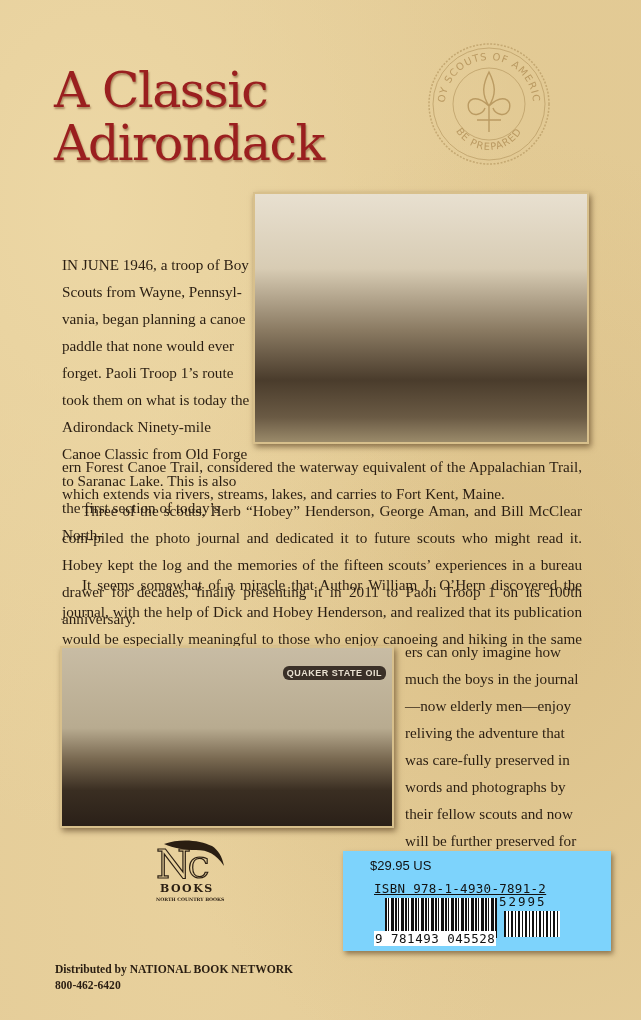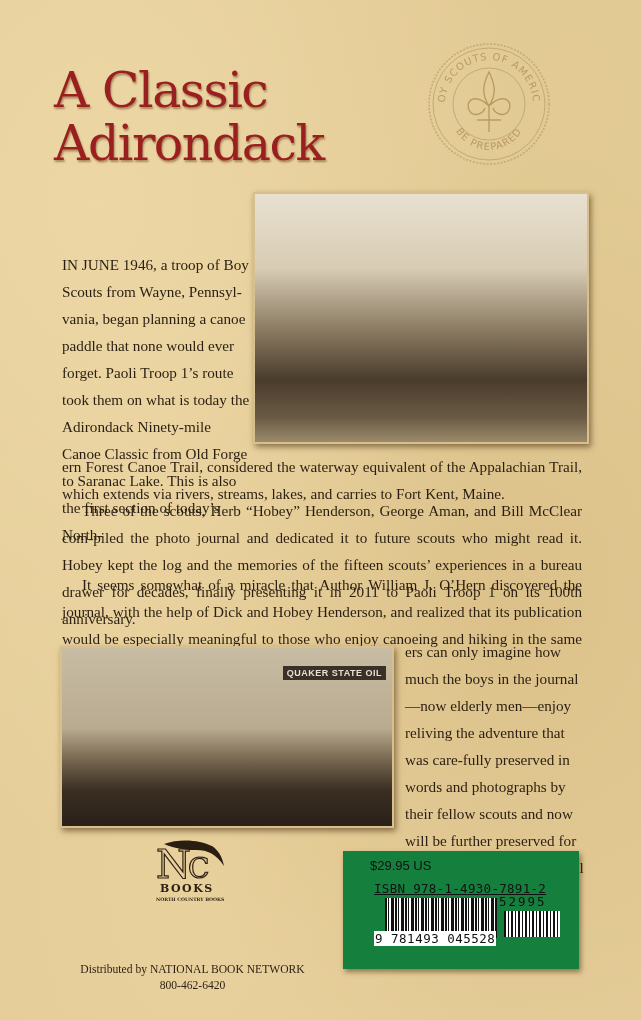--- a/index.html
+++ b/index.html
@@ -16,39 +16,39 @@
     text-shadow:1px 2px 2px rgba(90,40,10,0.45);margin:0;font-weight:normal;}
   .title span{display:block;}
   .seal{position:absolute;left:425px;top:40px;width:128px;height:128px;}
   .photo{position:absolute;border:2px solid #d8c08c;box-shadow:2px 3px 6px rgba(60,35,10,0.55);overflow:hidden;}
   .photo1{left:253px;top:192px;width:332px;height:248px;
     background:
       linear-gradient(180deg,#e8e0d0 0%,#d8ccb4 30%,#8a7a62 55%,#4a3c2c 75%,#6a5a44 90%,#9a8a6a 100%);}
   .photo2{left:60px;top:646px;width:330px;height:178px;
     background:
       linear-gradient(180deg,#c8bca4 0%,#b8ab90 45%,#7a6a52 62%,#3a2e22 80%,#2a2018 100%);}
-  .sign{position:absolute;right:6px;top:18px;background:#3a3028;color:#e8e0d0;font-family:"Liberation Sans",sans-serif;font-size:9px;font-weight:bold;padding:2px 4px;letter-spacing:0.5px;}
+  .sign{position:absolute;right:6px;top:18px;background:#3a3028;color:#e8e0d0;font-family:"Liberation Sans",sans-serif;font-size:9px;font-weight:bold;padding:2px 4px;letter-spacing:0.5px;border-radius:6px;}
   .body-text{position:absolute;font-size:15.2px;line-height:27px;color:#2a1e12;}
   .p1a{left:62px;top:251px;width:188px;}
   .p-full{left:62px;width:520px;text-align:justify;}
   .p-right{left:405px;top:638px;width:182px;}
   .indent{text-indent:20px;}
-  .barcode-box{position:absolute;left:343px;top:851px;width:236px;height:118px;background:#15803d;
-    box-shadow:2px 3px 5px rgba(60,35,10,0.5);}
+  .barcode-box{position:absolute;left:343px;top:851px;width:236px;height:100px;background:#7dd3fc;
+    box-shadow:2px 3px 5px rgba(60,35,10,0.5);padding-left:32px;}
   .price{position:absolute;left:27px;top:7px;font-family:"Liberation Sans",sans-serif;font-size:13px;color:#111;}
   .isbn{position:absolute;left:31px;top:30px;font-family:"DejaVu Sans Mono","Liberation Mono",monospace;font-size:12.5px;color:#111;letter-spacing:0.3px;text-decoration:underline;}
   .bars-main{position:absolute;left:42px;top:47px;width:112px;height:40px;
     background:repeating-linear-gradient(90deg,#111 0 2px,#fff 2px 3px,#111 3px 4px,#fff 4px 6px,#111 6px 9px,#fff 9px 10px);}
   .bars-add{position:absolute;left:161px;top:60px;width:56px;height:26px;
     background:repeating-linear-gradient(90deg,#111 0 2px,#fff 2px 4px,#111 4px 5px,#fff 5px 7px);}
   .addon-num{position:absolute;left:156px;top:43px;font-family:"DejaVu Sans Mono",monospace;font-size:12.5px;color:#111;letter-spacing:2px;}
   .ean-num{position:absolute;left:31px;top:80px;font-family:"DejaVu Sans Mono",monospace;font-size:12.5px;color:#111;background:#fff;padding:0 1px;letter-spacing:0.5px;}
   .logo{position:absolute;left:150px;top:836px;width:80px;height:68px;}
   .imprint{position:absolute;left:55px;top:903px;width:275px;text-align:center;font-size:11.6px;line-height:15px;color:#2a1e12;}
-  .distrib{position:absolute;left:55px;top:962px;width:275px;text-align:center;font-size:11.6px;line-height:16px;color:#2a1e12;}
+  .distrib{position:absolute;left:55px;top:962px;width:275px;font-size:11.6px;line-height:16px;color:#2a1e12;font-weight:bold;}
 </style>
 </head>
 <body>
 
 <h1 class="title">
   <span>A Classic</span>
   <span>Adirondack</span>
 </h1>
 
 <svg class="seal" viewBox="0 0 128 128">

